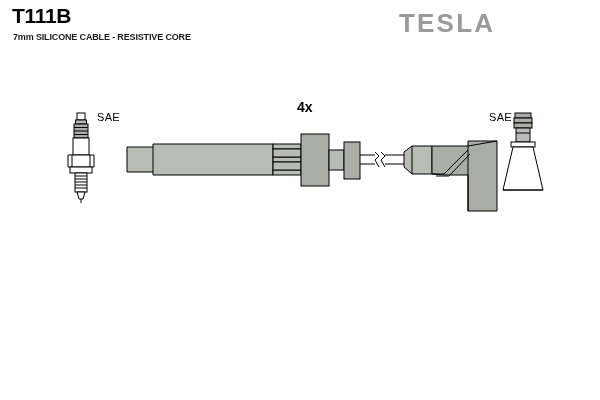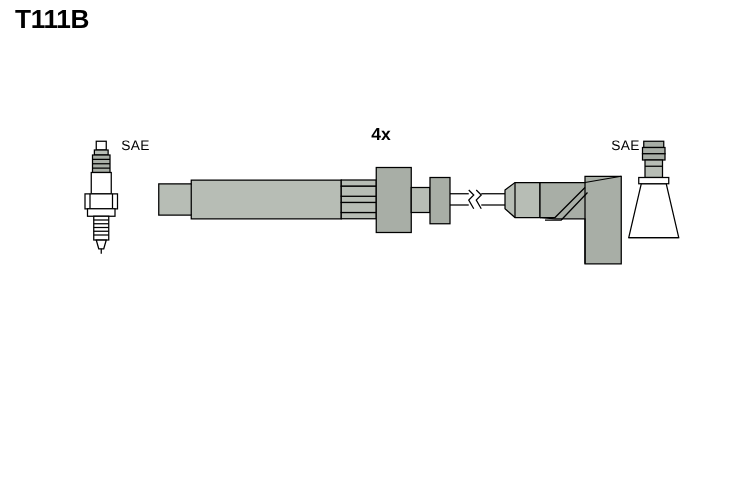--- a/index.html
+++ b/index.html
@@ -83,21 +83,23 @@
   .fill-white { fill: #ffffff; }
   .line-only { fill: none; stroke: #000000; stroke-width: 1; }
 </style>
 </head>
 <body>
 
 <div id="page">
 
   <div id="part-number">T111B</div>
 
+  <div id="part-subtitle">7mm SILICONE CABLE - RESISTIVE CORE</div>
 
+  <div id="brand-logo">TESLA</div>
 
   <div class="diagram-label" id="label-qty">4x</div>
 
   <div class="diagram-label" id="label-sae-left">SAE</div>
 
   <div class="diagram-label" id="label-sae-right">SAE</div>
 
   <svg id="diagram-svg" viewBox="0 0 600 400">
 
     <g>

